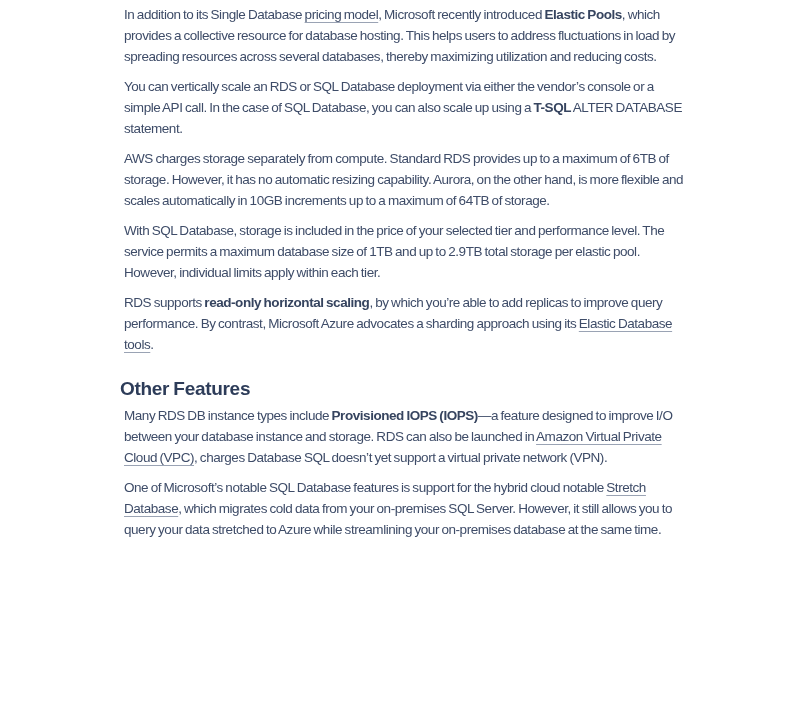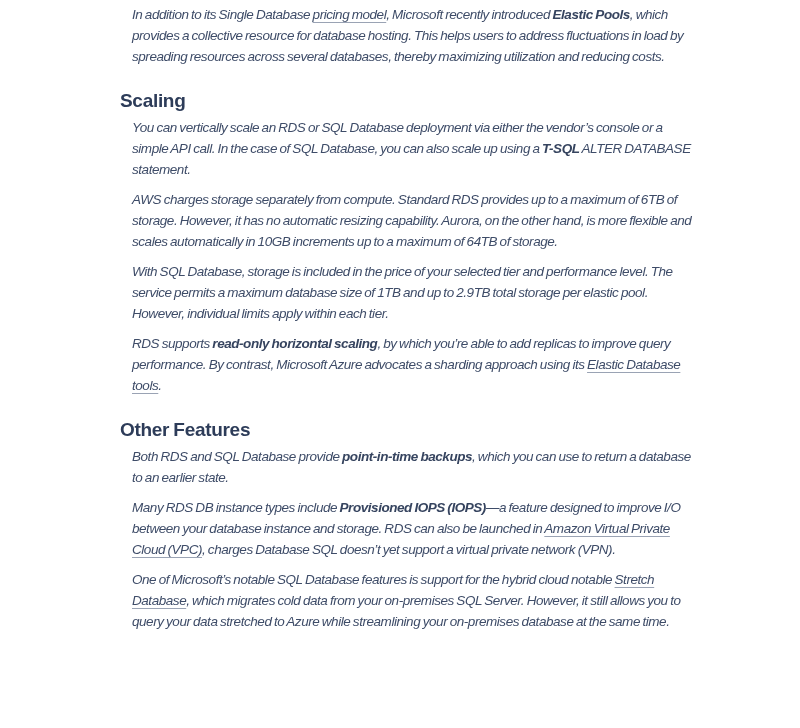--- a/index.html
+++ b/index.html
@@ -17,23 +17,22 @@
     box-sizing: border-box;
     width: 680px;
     padding: 4px 0 0 120px;
     color: #3e4c68;
     font-size: 13.5px;
     line-height: 21px;
     letter-spacing: -0.45px;
     word-spacing: -0.8px;
   }
   .article p {
-    margin: 0 0 9px 12px;
+    margin: 0 0 9px 4px;
     width: 562px;
-    font-style: italic;
   }
   .article h2 {
     margin: 22px 0 4px 0;
     font-size: 19px;
     line-height: 24px;
     font-weight: 700;
     letter-spacing: -0.3px;
     color: #2d3c59;
   }
   strong {
@@ -49,31 +48,29 @@
     cursor: pointer;
   }
 </style>
 </head>
 <body>
 
 <div class="article">
 
   <p><span>In addition to its Single Database </span><a class="lnk">pricing model</a><span>, Microsoft recently introduced </span><strong>Elastic Pools</strong><span>, which provides a collective resource for database hosting. This helps users to address fluctuations in load by spreading resources across several databases, thereby maximizing utilization and reducing costs.</span></p>
 
-  <h2>Scaling</h2>
 
   <p><span>You can vertically scale an RDS or SQL Database deployment via either the vendor’s console or a simple API call. In the case of SQL Database, you can also scale up using a </span><strong>T-SQL</strong><span> ALTER DATABASE statement.</span></p>
 
   <p><span>AWS charges storage separately from compute. Standard RDS provides up to a maximum of 6TB of storage. However, it has no automatic resizing capability. Aurora, on the other hand, is more flexible and scales automatically in 10GB increments up to a maximum of 64TB of storage.</span></p>
 
   <p><span>With SQL Database, storage is included in the price of your selected tier and performance level. The service permits a maximum database size of 1TB and up to 2.9TB total storage per elastic pool. However, individual limits apply within each tier.</span></p>
 
   <p><span>RDS supports </span><strong>read-only horizontal scaling</strong><span>, by which you’re able to add replicas to improve query performance. By contrast, Microsoft Azure advocates a sharding approach using its </span><a class="lnk">Elastic Database tools</a><span>.</span></p>
 
   <h2>Other Features</h2>
 
-  <p><span>Both RDS and SQL Database provide </span><strong>point-in-time backups</strong><span>, which you can use to return a database to an earlier state.</span></p>
 
   <p><span>Many RDS DB instance types include </span><strong>Provisioned IOPS (IOPS)</strong><span>—a feature designed to improve I/O between your database instance and storage. RDS can also be launched in </span><a class="lnk">Amazon Virtual Private Cloud (VPC)</a><span>, charges Database SQL doesn’t yet support a virtual private network (VPN).</span></p>
 
   <p><span>One of Microsoft’s notable SQL Database features is support for the hybrid cloud notable </span><a class="lnk">Stretch Database</a><span>, which migrates cold data from your on-premises SQL Server. However, it still allows you to query your data stretched to Azure while streamlining your on-premises database at the same time.</span></p>
 
 </div>
 
 </body></html>

